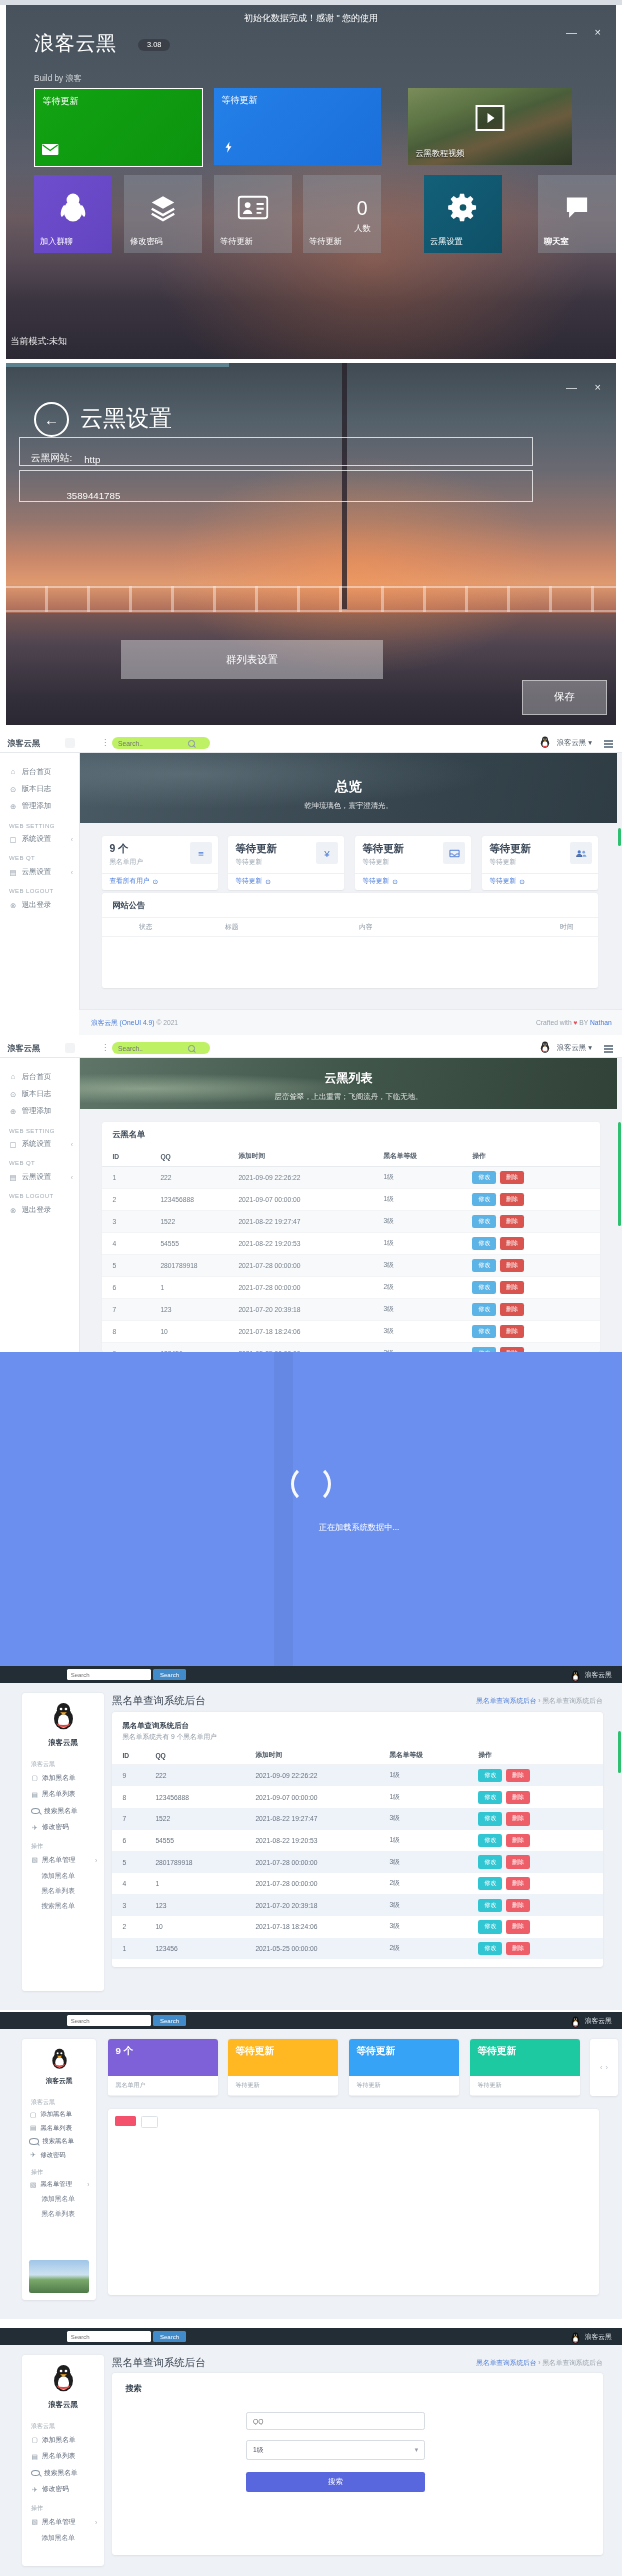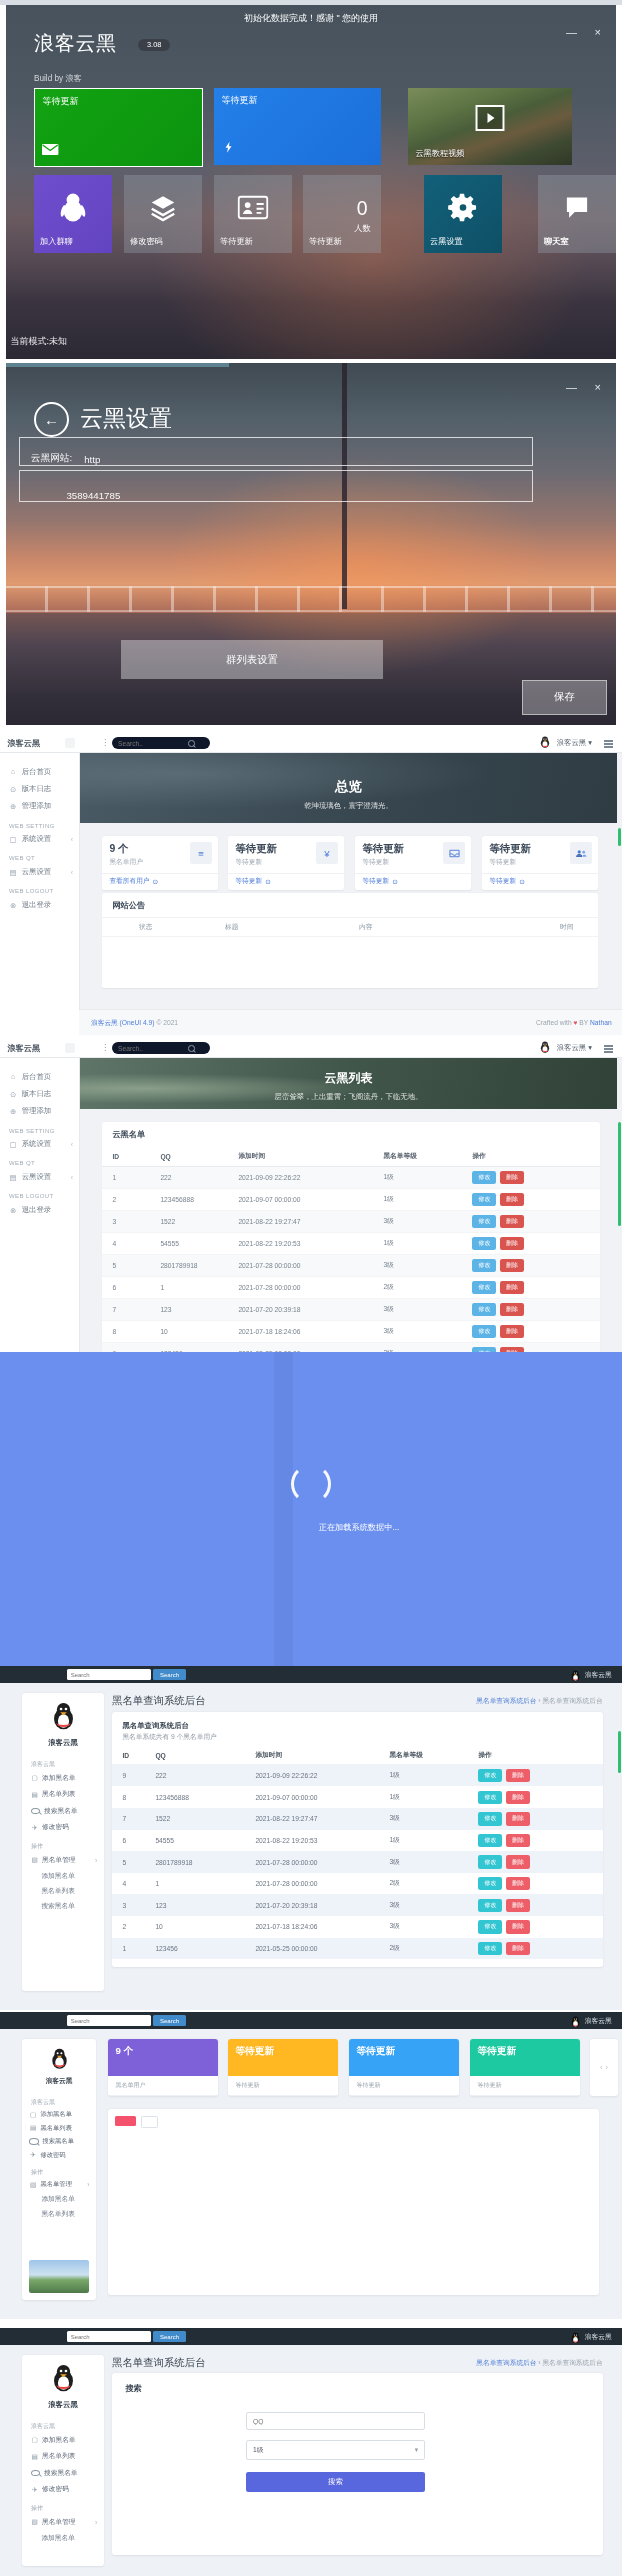--- a/index.html
+++ b/index.html
@@ -53,21 +53,21 @@
   .s2 .glbtn{left:115px;top:277px;width:262px;height:39px;background:rgba(255,255,255,.38);display:flex;align-items:center;justify-content:center;font-size:10.4px;color:#fff;}
   .s2 .savebtn{right:9px;bottom:10.4px;width:83px;height:33px;background:rgba(255,255,255,.30);border:0.7px solid rgba(255,255,255,.5);display:flex;align-items:center;justify-content:center;font-size:10.4px;color:#fff;}
   
   .webwrap{left:0;width:622px;background:#f0f2f5;overflow:hidden;}
   .s3{top:734px;height:301px;}
   .s4{top:1039px;height:313px;}
   .wtopbar{left:0;top:0;width:622px;height:18px;background:#fff;border-bottom:0.7px solid #e6e9ec;}
   .wbrand{left:7.4px;top:3.7px;font-size:8.2px;font-weight:bold;color:#46525e;}
   .wchip{left:65px;top:3.7px;width:10.4px;height:10.4px;background:#f1f3f5;border-radius:2.2px;}
   .kebab{left:101px;top:3px;font-size:8.2px;color:#8a97a3;}
-  .wsearch{left:112px;top:3px;width:86px;height:12px;background:#0f172a;border-radius:6px;border:none;outline:none;font-size:6.7px;color:#6a7682;padding:0 6px;}
+  .wsearch{left:112px;top:3px;width:86px;height:12px;background:#bef264;border-radius:6px;border:none;outline:none;font-size:6.7px;color:#6a7682;padding:0 6px;}
   .mag{position:absolute;width:4.5px;height:4.5px;border:0.7px solid #8a97a3;border-radius:50%;}
   .mag:after{content:"";position:absolute;width:3px;height:0.7px;background:#8a97a3;transform:rotate(45deg);right:-2.2px;bottom:-0.7px;}
   .wuser{top:3.7px;font-size:7.4px;color:#55606c;}
   .burger{position:absolute;width:9px;height:1.5px;background:#7a8794;box-shadow:0 3px 0 #7a8794,0 6px 0 #7a8794;}
   .wsidebar{left:0;top:18.6px;width:79px;bottom:0;background:#fff;border-right:0.7px solid #e6e9ec;}
   .snav{padding-top:10.4px;}
   .snav .it{display:flex;align-items:center;gap:4.5px;padding:3.7px 0 3.7px 9px;font-size:7.4px;color:#6f7b87;position:relative;}
   .snav .it .ic{color:#9aa5b1;font-size:7.4px;width:8.2px;text-align:center;}
   .snav .hd{padding:7.4px 0 2.2px 9px;font-size:6px;color:#a3adb7;letter-spacing:0.4px;}
   .snav .chev{position:absolute;right:6px;color:#b0b9c2;font-size:6.7px;}

